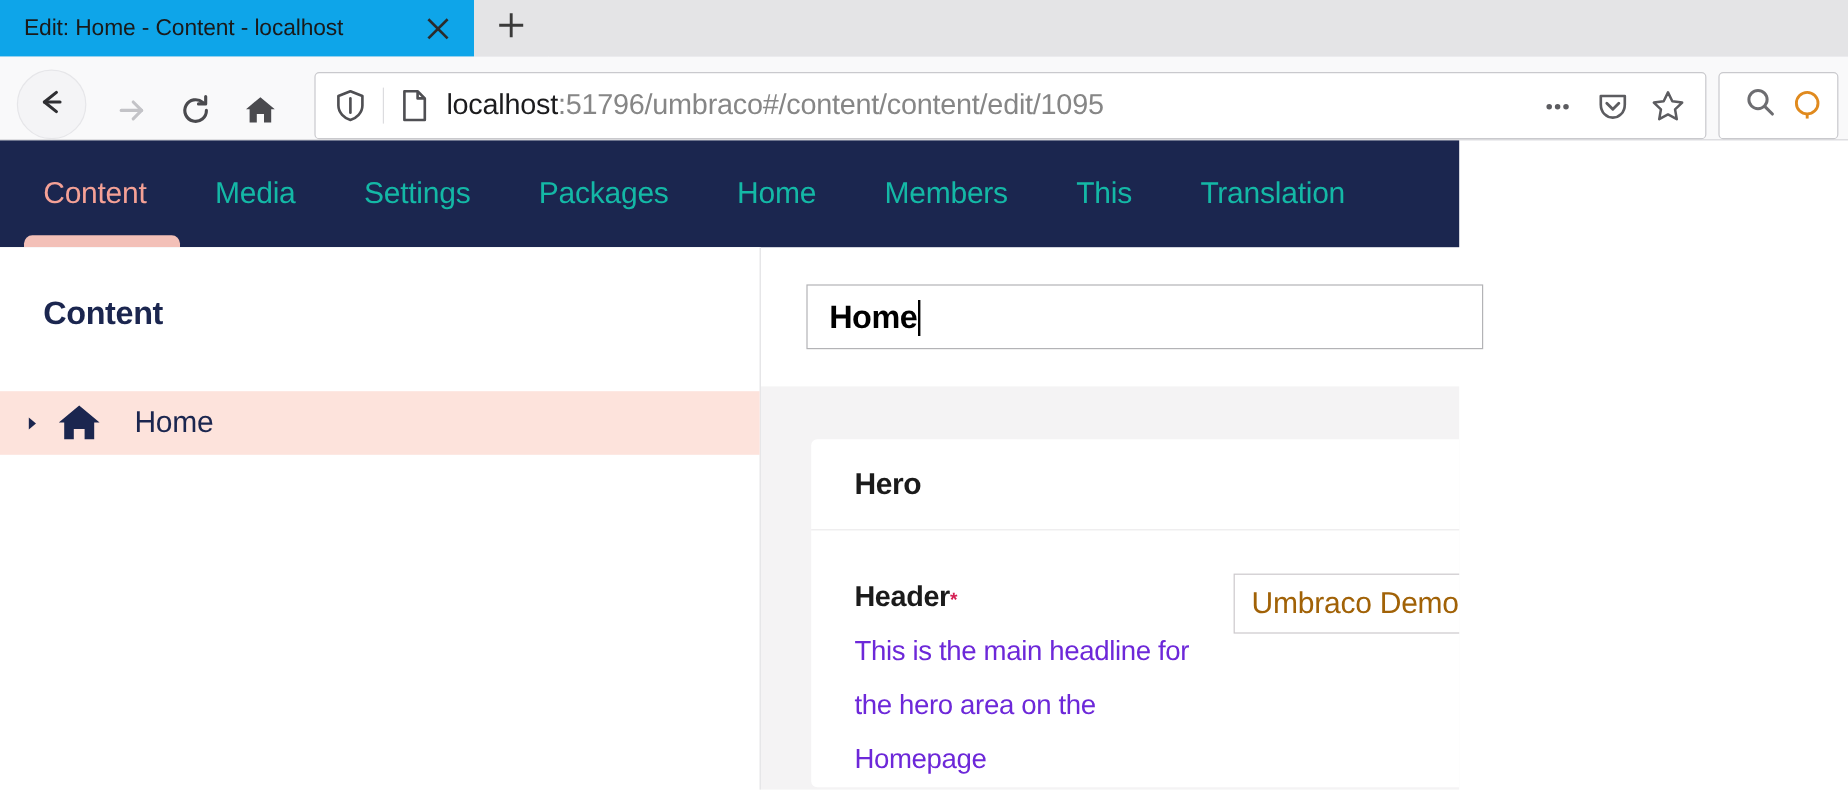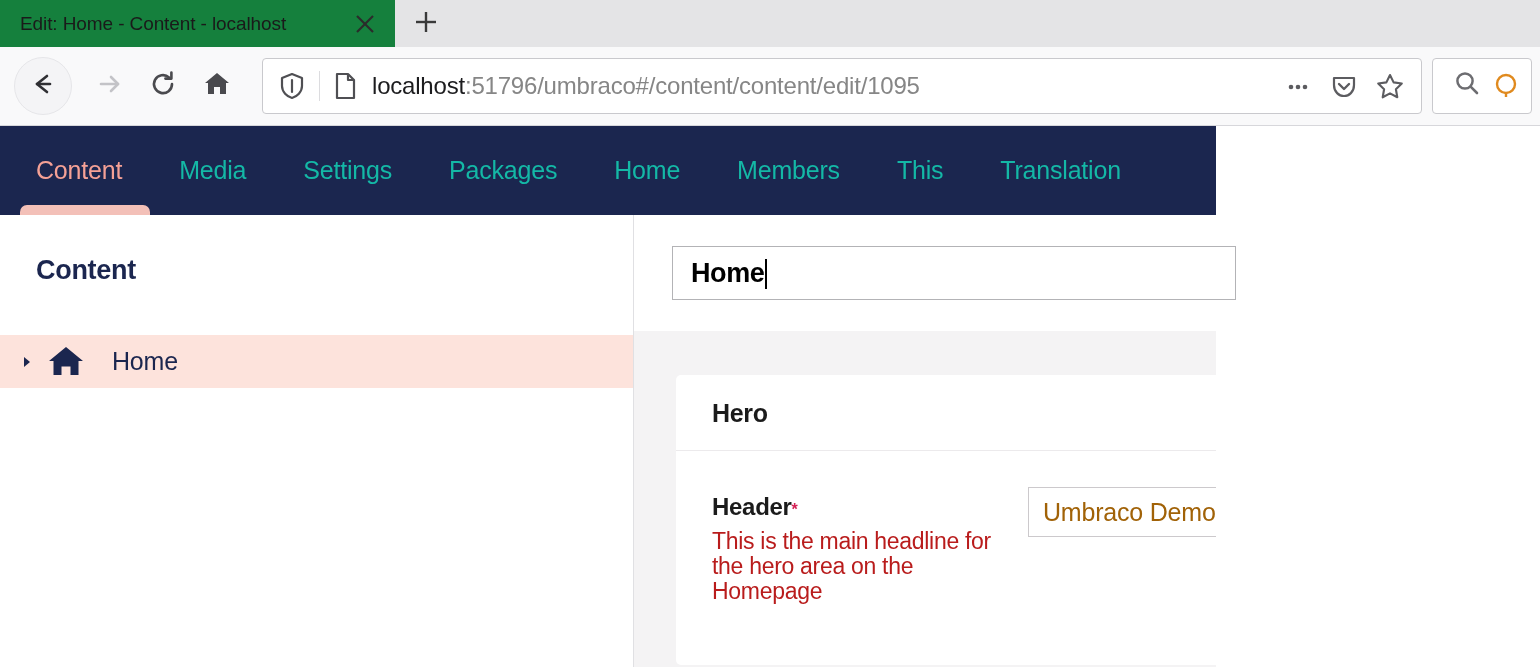--- a/index.html
+++ b/index.html
@@ -16,21 +16,21 @@
   .tabstrip {
     height: 47px;
     background: #e4e4e6;
     display: flex;
     align-items: flex-end;
     position: relative;
   }
   .tab {
     width: 395px;
     height: 47px;
-    background: #15803d;
+    background: #0ea5e9;
     display: flex;
     align-items: center;
     padding: 0 10px 0 20px;
     position: relative;
   }
   .tab-title {
     flex: 1;
     font-size: 19px;
     color: #1a1a1a;
     white-space: nowrap;
@@ -46,24 +46,24 @@
   .newtab {
     width: 62px; height: 47px;
     background: #e4e4e6;
     display: flex; align-items: center; justify-content: center;
   }
   .tabstrip-rest {
     flex: 1; height: 47px; background: #e4e4e6;
   }
 
   .navbar {
-    height: 79px;
+    height: 70px;
     background: #f9f9fa;
     display: flex;
-    align-items: center;
+    align-items: flex-end;
     padding: 0 8px;
     border-bottom: 1px solid #d7d7db;
   }
   .navbtn {
     width: 44px; height: 44px;
     display: flex; align-items: center; justify-content: center;
     flex: 0 0 auto;
     margin: 0 5px;
     border-radius: 50%;
   }
@@ -251,22 +251,22 @@
   .field-label-col { width: 316px; flex: 0 0 auto; margin-top: 6px; }
   .field-label {
     font-size: 24px;
     font-weight: bold;
     color: #1b1b1b;
     letter-spacing: -0.3px;
   }
   .req { color: #d42054; font-weight: bold; }
   .field-desc {
     font-size: 23px;
-    color: #b91c1c;
-    line-height: 25px;
+    color: #6d28d9;
+    line-height: 45px;
     margin-top: 8px;
     letter-spacing: -0.3px;
     width: 290px;
   }
   .field-input-col { flex: 1; min-width: 0; }
   .text-input {
     height: 50px;
     border: 1px solid #ccc9cc;
     background: #fff;
     display: flex;

